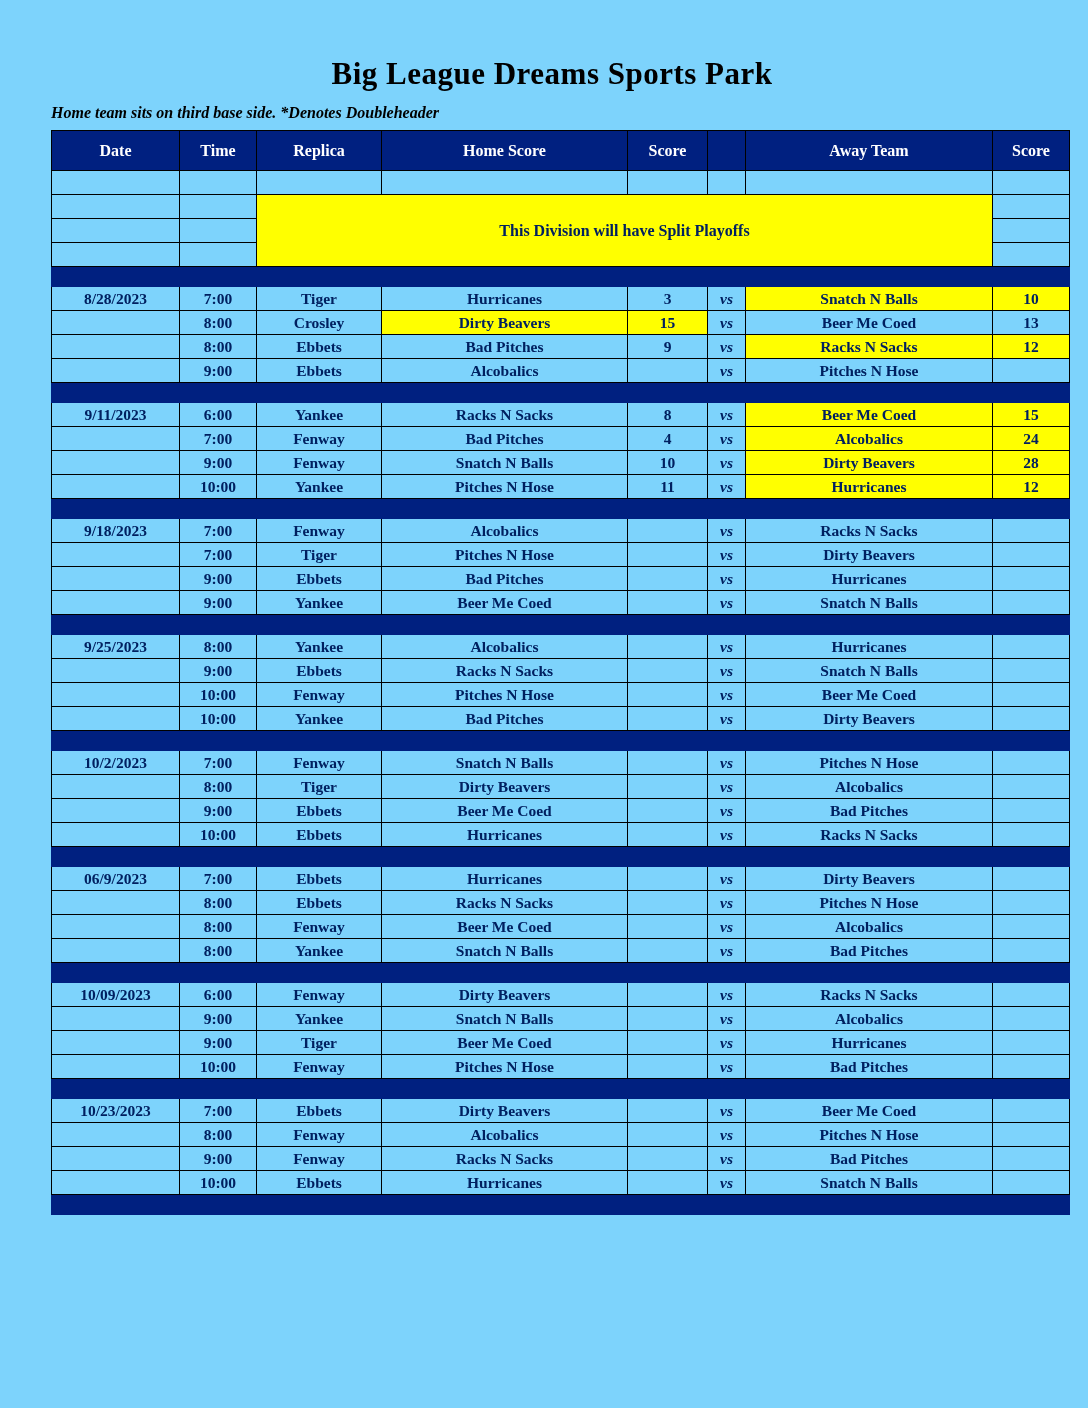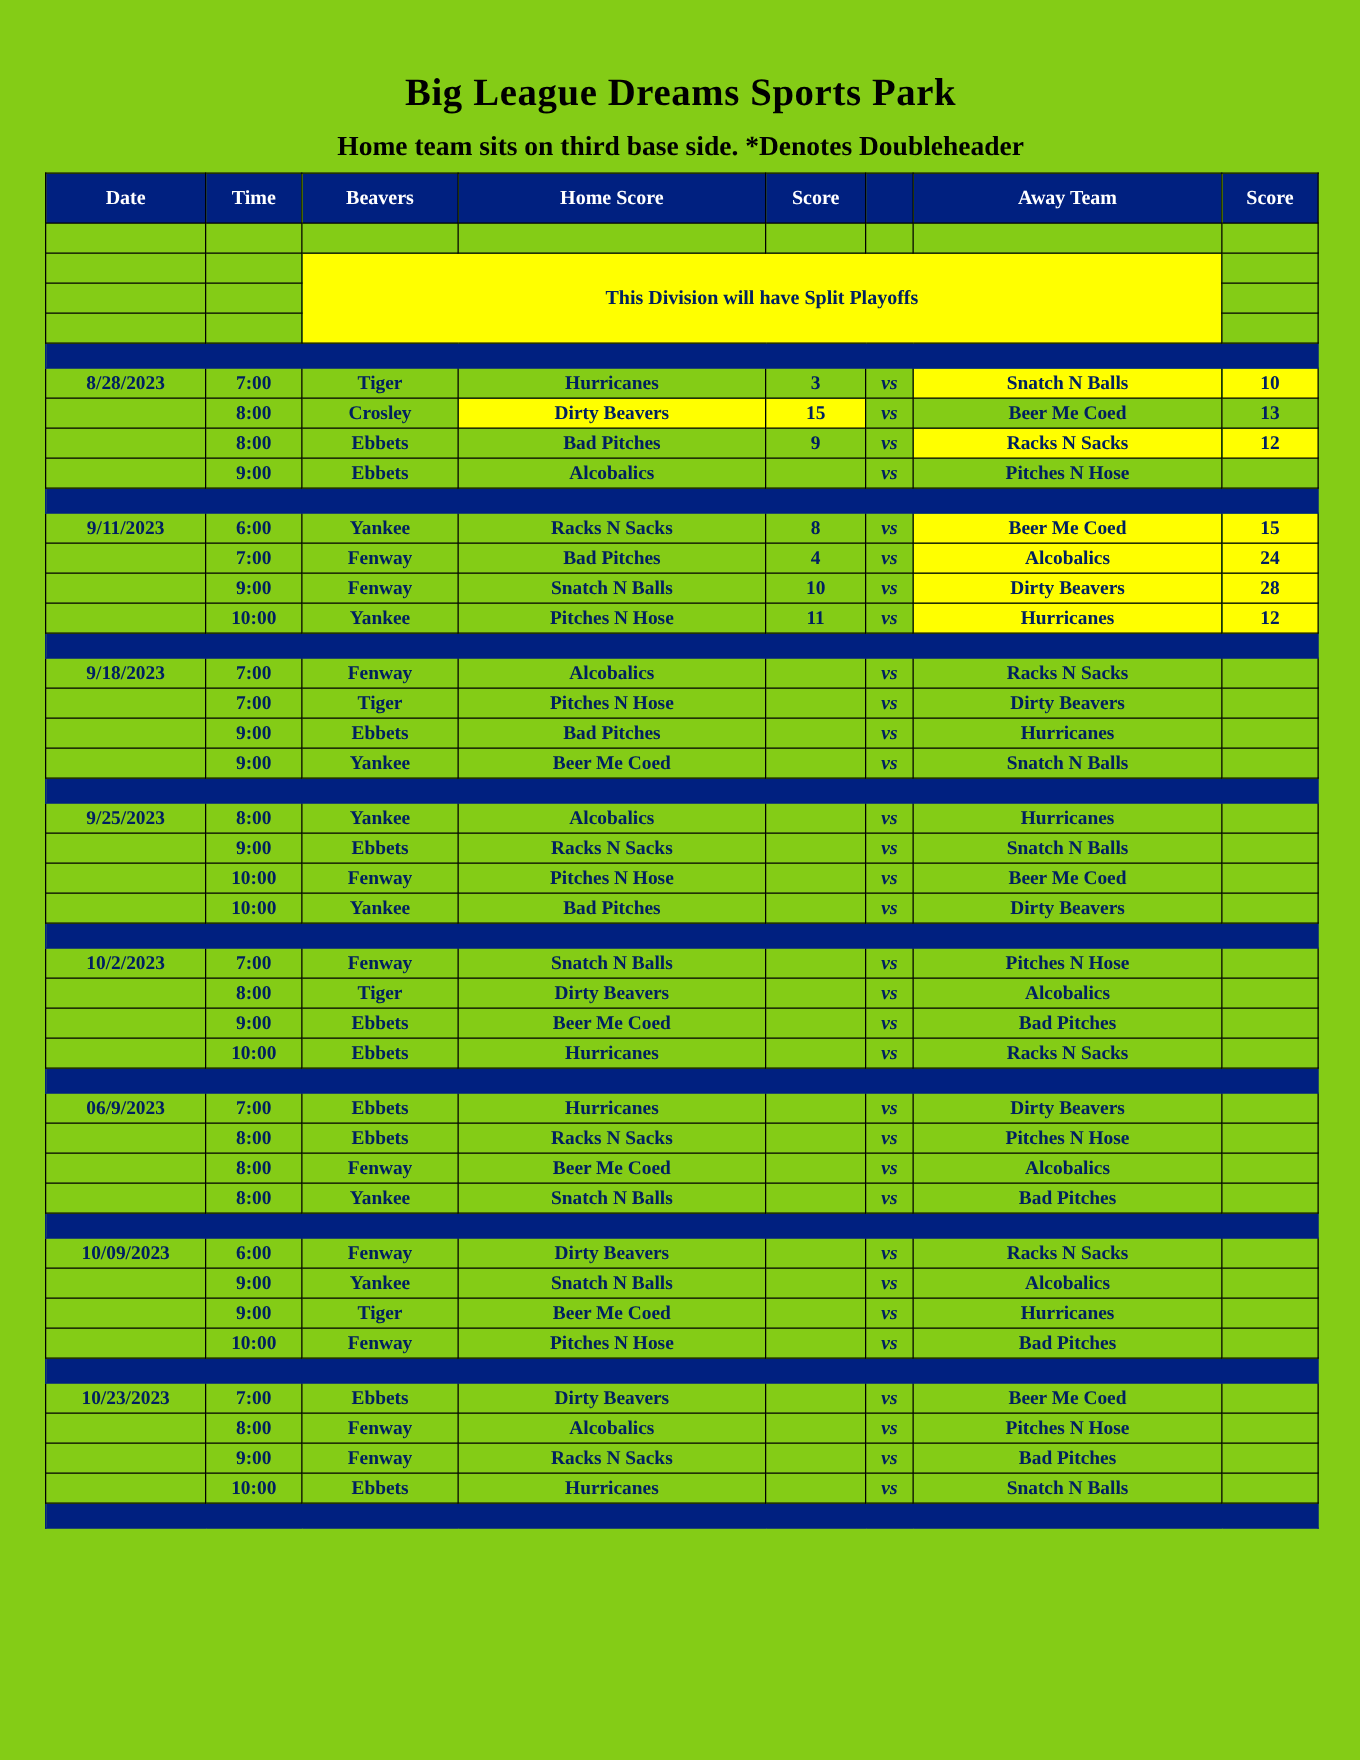--- a/index.html
+++ b/index.html
@@ -10,42 +10,43 @@
   }
   * { box-sizing: border-box; }
   body {
     margin: 0;
     background: #ffffff;
     font-family: "Liberation Serif", serif;
   }
   .page {
     width: 1088px;
     min-height: 1408px;
-    padding: 30px 35px 40px 36px;
-    background: #84cc16;
+    padding: 30px 35px 40px 51px;
+    background: #7dd3fc;
   }
   .title {
     text-align: center;
     font-weight: bold;
     font-size: 31px;
     color: #000000;
     margin-top: 26px;
     letter-spacing: 0.5px;
   }
   .subtitle {
     text-align: center;
     font-weight: bold;
     font-size: 23px;
     color: #000000;
     margin-top: 8px;
   }
   .note {
-    text-align: center;
+    text-align: left;
     font-weight: bold;
-    font-size: 22px;
+    font-style: italic;
+    font-size: 16px;
     color: #000000;
     margin: 12px 0 8px 0;
   }
   table.sched {
     border-collapse: collapse;
     table-layout: fixed;
     width: 1018px;
   }
   .sched th, .sched td {
     border: 1px solid #000000;
@@ -99,21 +100,21 @@
       <col style="width:246px">
       <col style="width:80px">
       <col style="width:38px">
       <col style="width:247px">
       <col style="width:77px">
     </colgroup>
     <thead>
       <tr>
         <th>Date</th>
         <th>Time</th>
-        <th>Beavers</th>
+        <th>Replica</th>
         <th>Home Score</th>
         <th>Score</th>
         <th></th>
         <th>Away Team</th>
         <th>Score</th>
       </tr>
     </thead>
     <tbody>
       <tr>
         <td></td>

